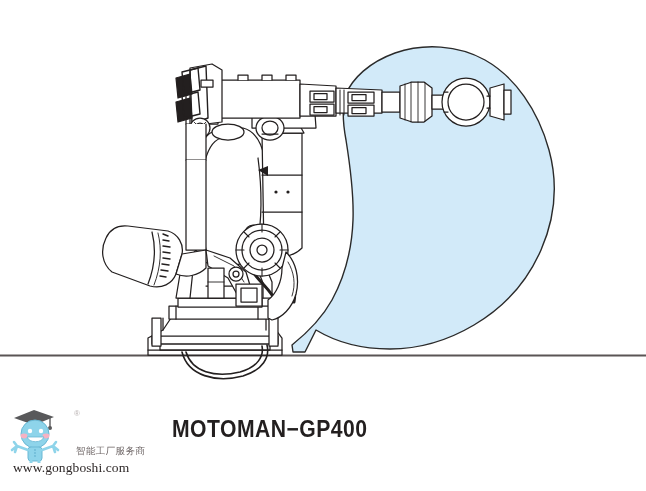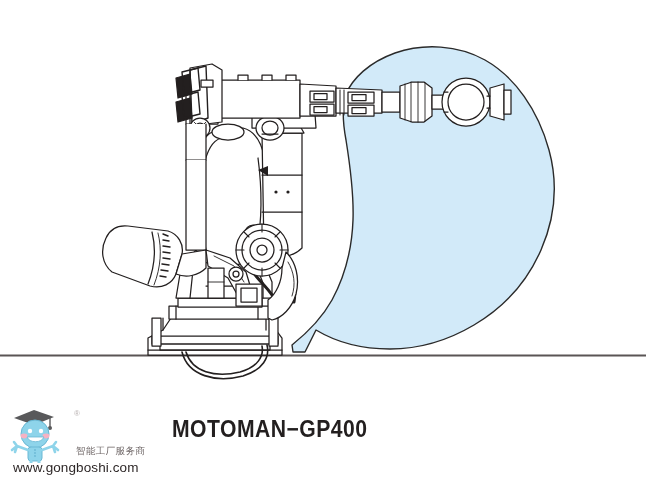--- a/index.html
+++ b/index.html
@@ -86,21 +86,21 @@
     font-family: "DejaVu Sans", sans-serif;
     font-size: 9.5px;
     color: #6d6565;
     letter-spacing: 0.4px;
     white-space: nowrap;
   }
   #wm-url {
     position: absolute;
     left: 5px;
     top: 55px;
-    font-family: Liberation Sans, sans-serif;
+    font-family: Liberation Serif, serif;
     font-size: 13.5px;
     color: #2e2828;
     letter-spacing: 0.1px;
     white-space: nowrap;
     text-align: center;
   }
 </style>
 </head>
 <body>
 

